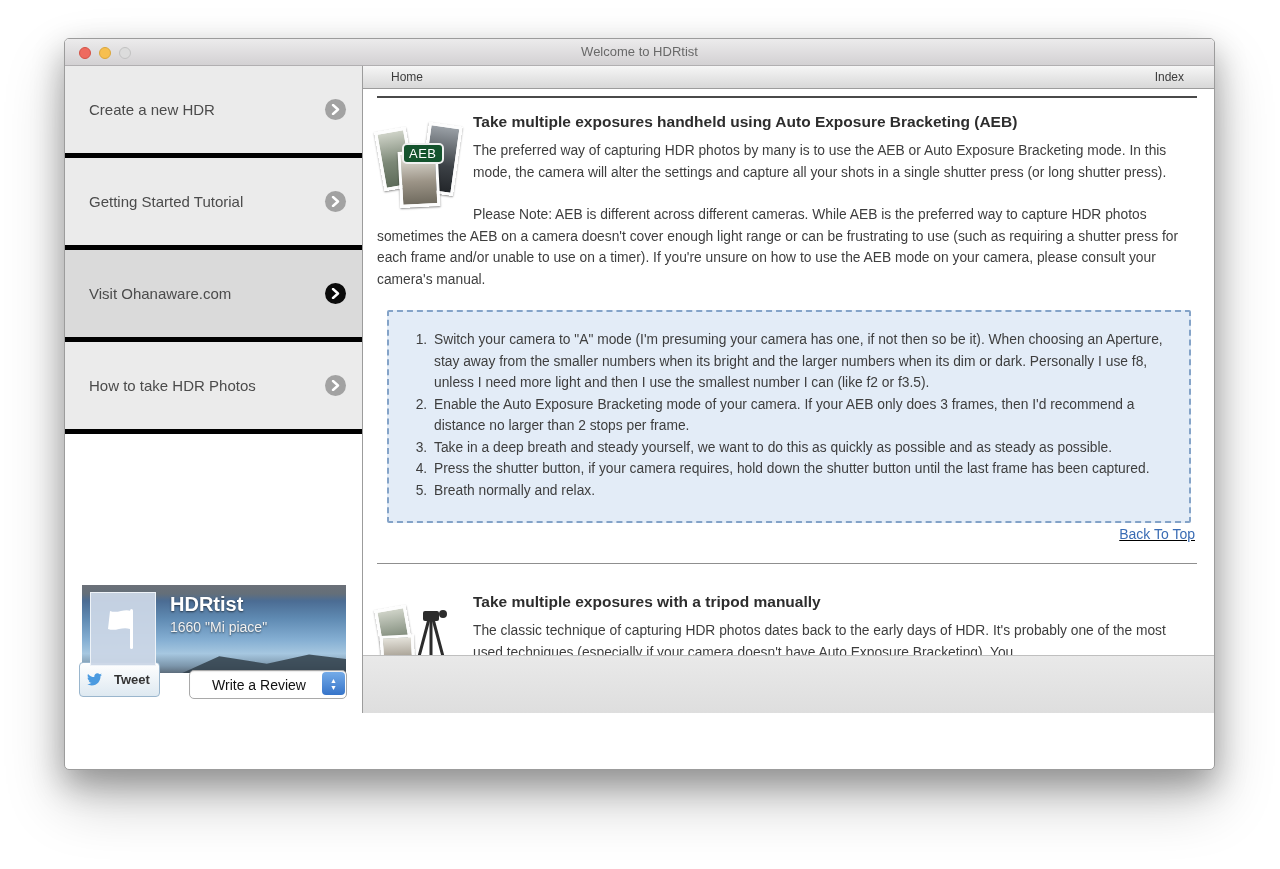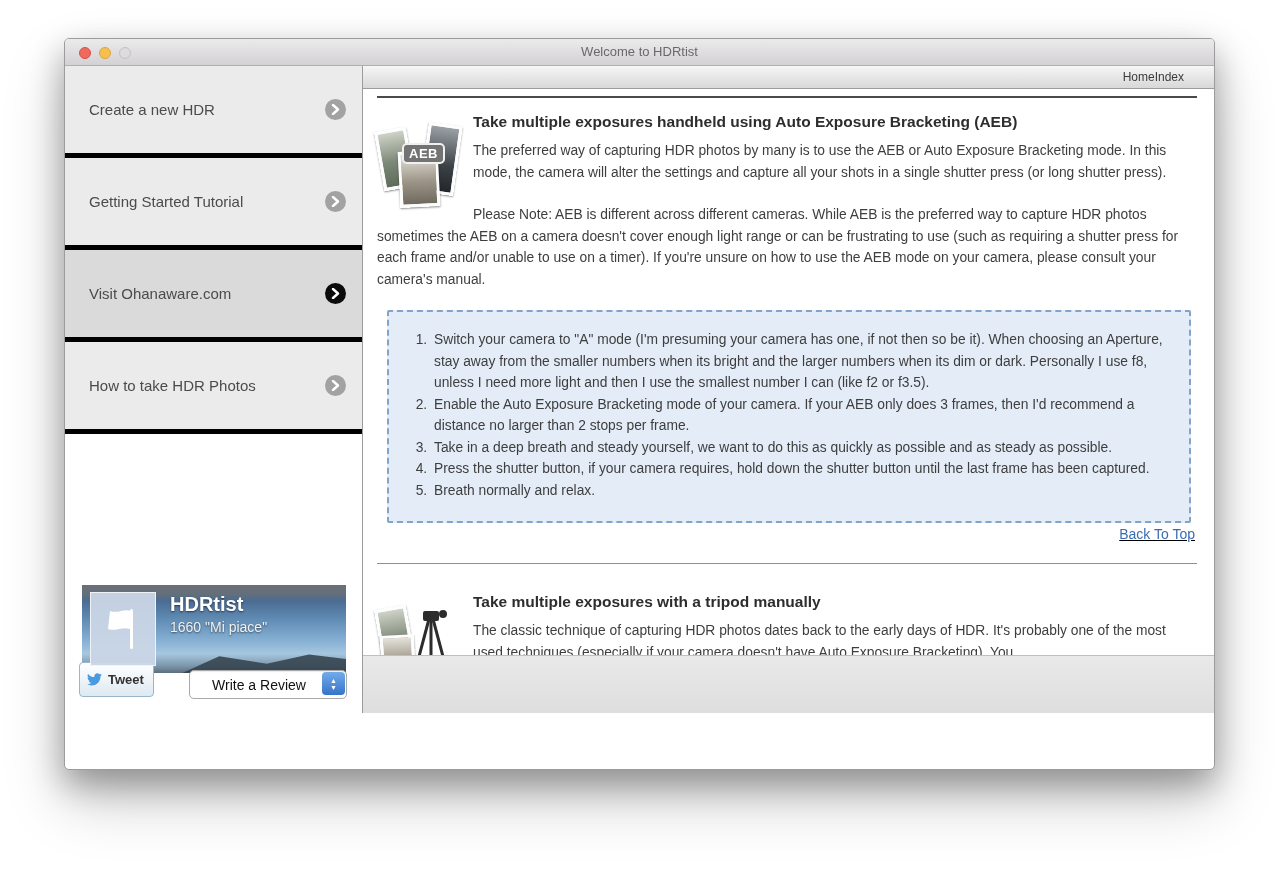--- a/index.html
+++ b/index.html
@@ -57,21 +57,21 @@
   }
   .fb-flag {
     position:absolute; left:8px; top:7px; width:66px; height:74px;
     background:rgba(202,214,230,.95); border:1px solid #eef3f8;
     display:flex; align-items:center; justify-content:center; z-index:2;
   }
   .fb-title { position:absolute; left:88px; top:8px; z-index:2; color:#fff; font-size:20px; font-weight:bold; text-shadow:0 1px 2px rgba(0,0,0,.55); }
   .fb-sub   { position:absolute; left:88px; top:34px; z-index:2; color:#f1f1f1; font-size:14px; text-shadow:0 1px 2px rgba(0,0,0,.55); }
   .tweet-btn {
     position:absolute; left:14px; bottom:16px; height:35px; padding:0 9px 0 7px;
-    display:flex; align-items:center; gap:6px;
+    display:flex; align-items:center; gap:12px;
     border:1px solid #9ab6cd; border-radius:4px;
     background:linear-gradient(#ffffff,#dee9f1); cursor:pointer;
   }
   .tweet-label { font-size:13px; font-weight:bold; color:#333; }
   .review-select {
     position:absolute; left:124px; bottom:14px; width:158px; height:29px;
     border:1px solid #a9a9a9; border-radius:5px; background:#fff;
     display:flex; align-items:center; cursor:pointer;
     box-shadow:inset 0 1px 1px rgba(0,0,0,.08);
   }
@@ -80,40 +80,40 @@
     position:absolute; right:1px; top:1px; width:23px; height:23px; border-radius:4px;
     background:linear-gradient(#74abe8,#3674c9);
     display:flex; flex-direction:column; align-items:center; justify-content:center;
     color:#fff; font-size:7px; line-height:7px;
   }
   
   .content-col { flex:1; display:flex; flex-direction:column; min-width:0; }
   .toolbar {
     height:23px; background:linear-gradient(#f6f6f6,#d8d8d8);
     border-bottom:1px solid #9c9c9c;
-    display:flex; justify-content:flex-end; align-items:center;
+    display:flex; justify-content:space-between; align-items:center;
     padding:0 30px 0 28px; font-size:12px; color:#3c3c3c; flex:none;
   }
   .page { flex:1; background:#fff; overflow:hidden; padding:0 17px 0 14px; }
   .top-rule { height:2px; background:#4a4a4a; margin:7px 0 0; border:none; }
   .sec-h { font-size:15.5px; font-weight:bold; color:#2d2d2d; margin:15px 0 9px; }
   .page p { font-size:13.8px; line-height:21.5px; color:#3e3e3e; margin:0 0 21px; }
   
   .stack-icon { float:left; width:86px; height:94px; margin:10px 10px 2px 0; position:relative; }
   .ph { position:absolute; border:3px solid #fdfdfd; box-shadow:0 1px 2px rgba(0,0,0,.45); }
   .ph-a { left:2px;  top:6px;  width:32px; height:60px; transform:rotate(-10deg);
           background:linear-gradient(#cfd3c8,#7c8877 55%,#5d6b59); }
   .ph-b { right:5px; top:1px;  width:34px; height:70px; transform:rotate(8deg);
           background:linear-gradient(#9aa0a6,#3c4146 60%,#23262a); }
   .ph-c { left:22px; top:28px; width:40px; height:56px; transform:rotate(-3deg);
           background:linear-gradient(#e4e2da,#9c9487 55%,#6f6a5e); }
   .aeb-badge {
     position:absolute; left:25px; top:20px; z-index:3;
-    background:#737373; color:#fff; border:2px solid #f0f0f0; border-radius:5px;
-    font-size:13px; font-weight:bold; padding:1px 5px; letter-spacing:.5px;
+    background:#14532d; color:#fff; border:2px solid #f0f0f0; border-radius:5px;
+    font-size:13px; font-weight:normal; padding:1px 5px; letter-spacing:.5px;
   }
   .tripod-svg { position:absolute; left:28px; top:6px; z-index:3; }
   
   .steps-box {
     border:2px dashed #84a3c8; background:#e3ecf7; border-radius:2px;
     margin:20px 6px 0 10px; padding:17px 18px 20px 12px; clear:both;
   }
   .steps-box ol { margin:0; padding:0 0 0 30px; font-size:13.8px; line-height:21.5px; color:#3e3e3e; }
   .steps-box li { padding-left:3px; }
   .back-top { text-align:right; margin:3px 2px 0 0; font-size:14px;text-decoration:underline; }

